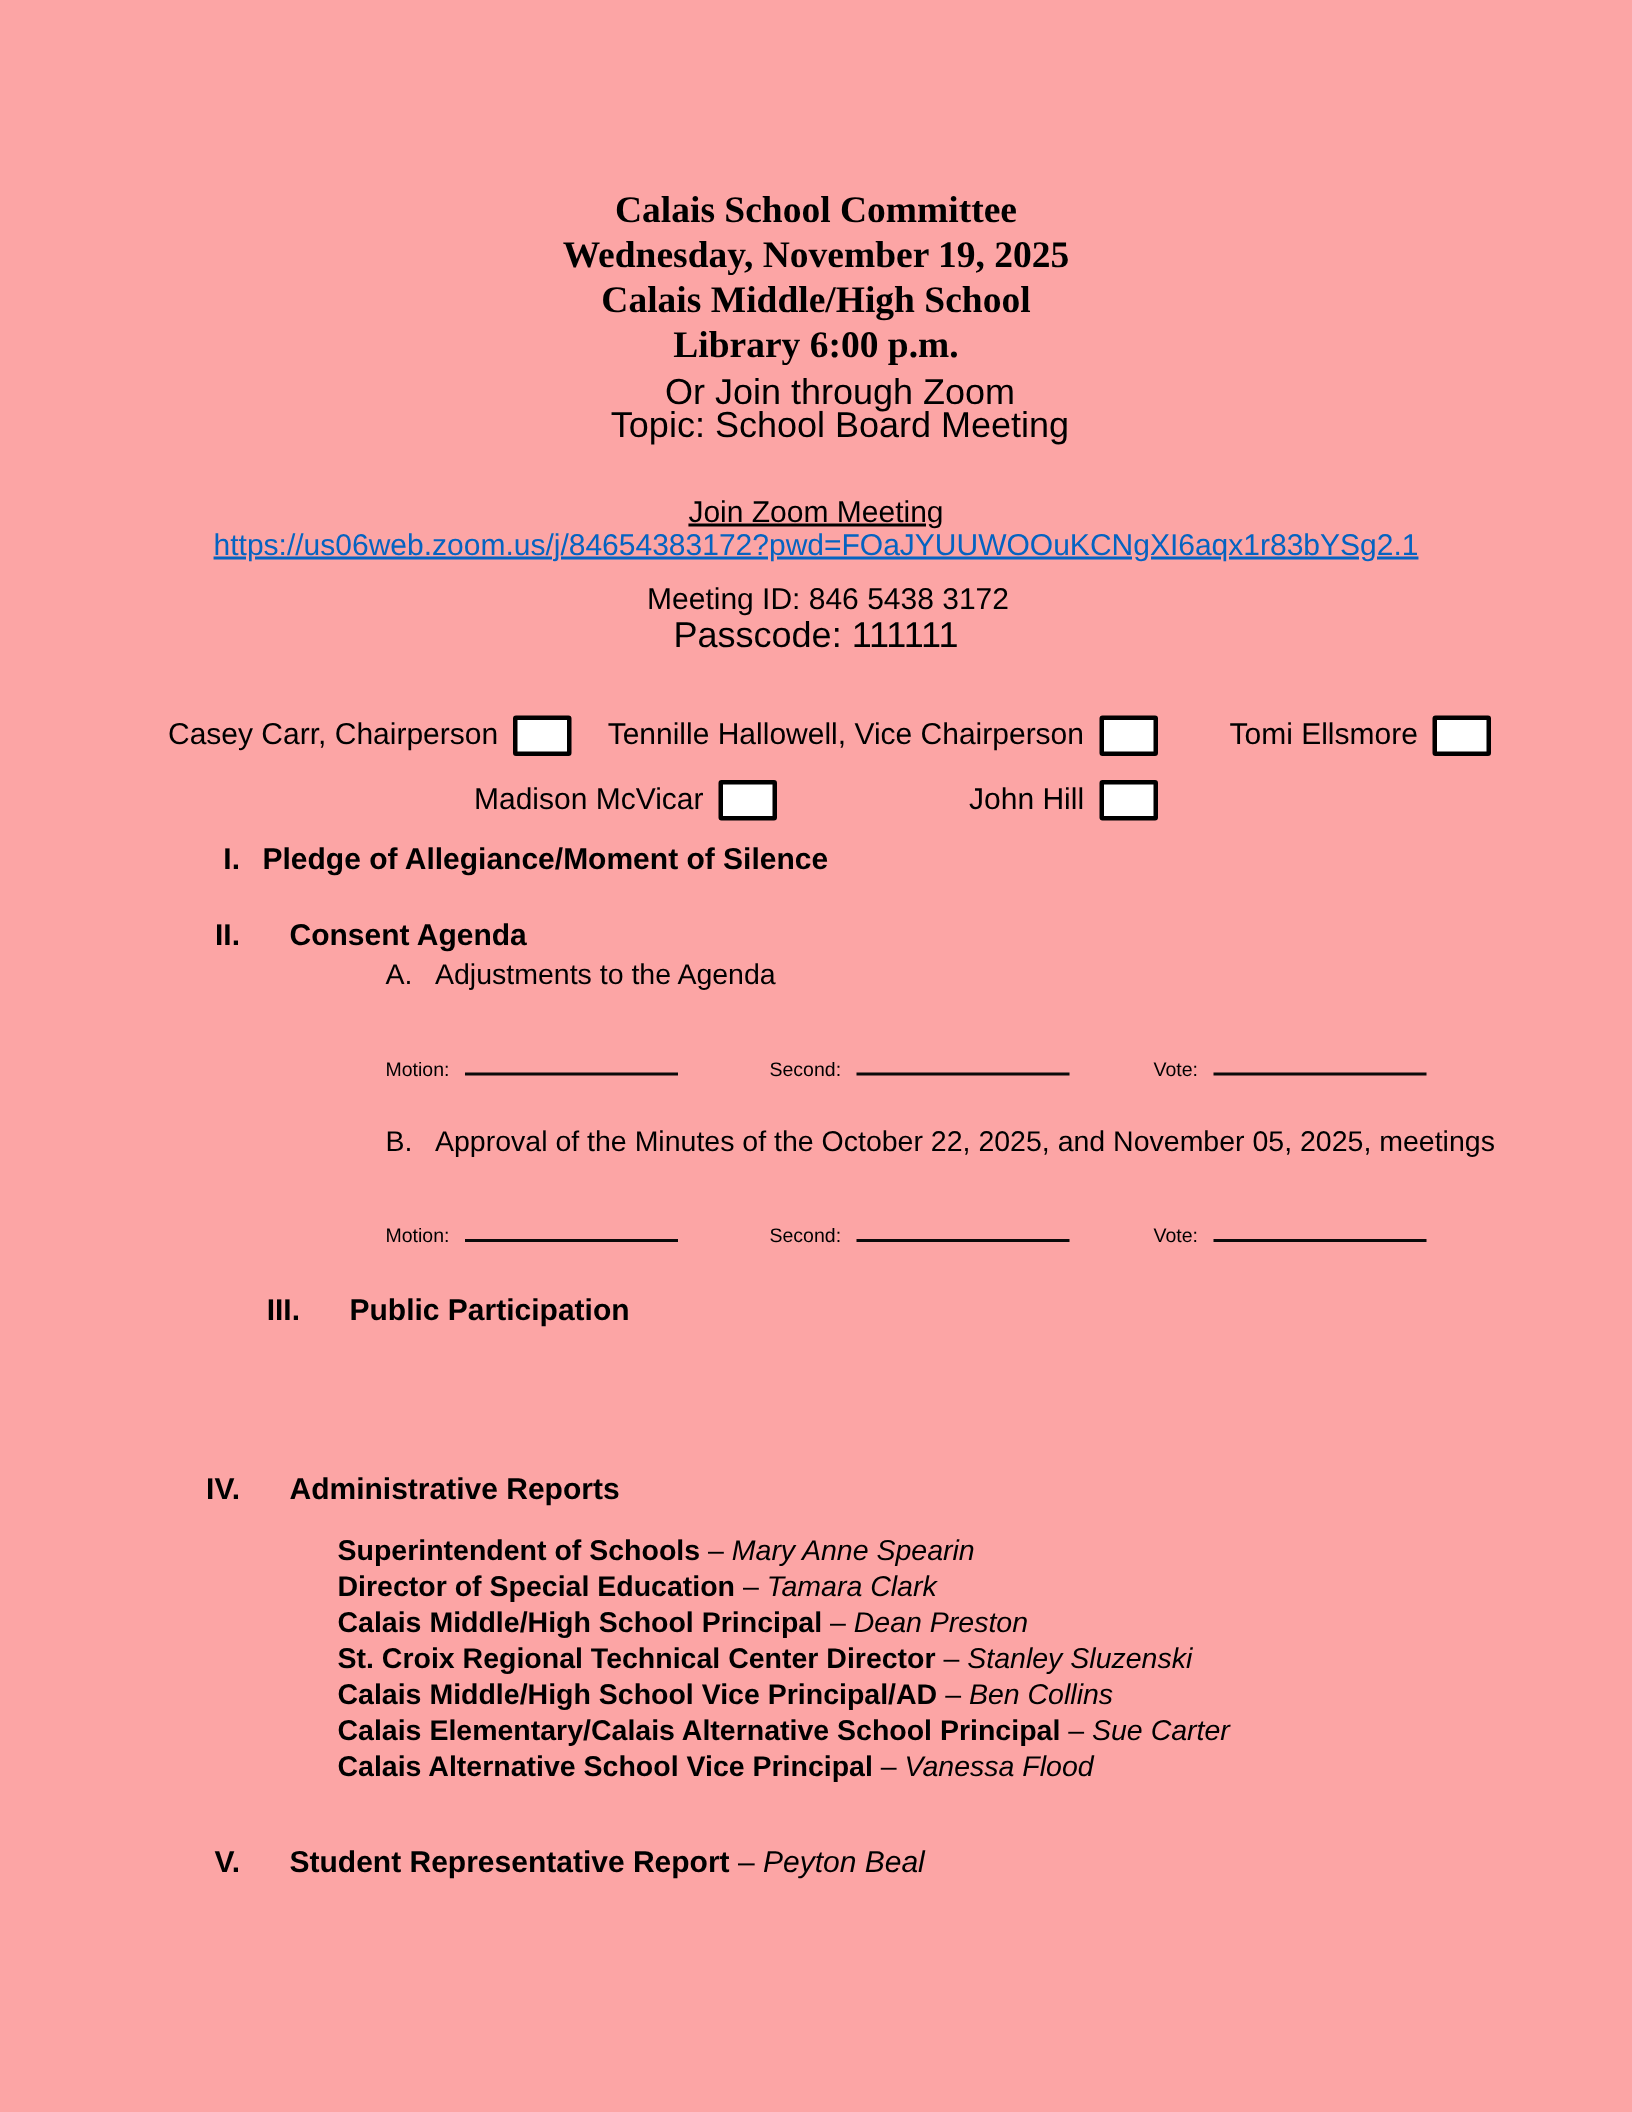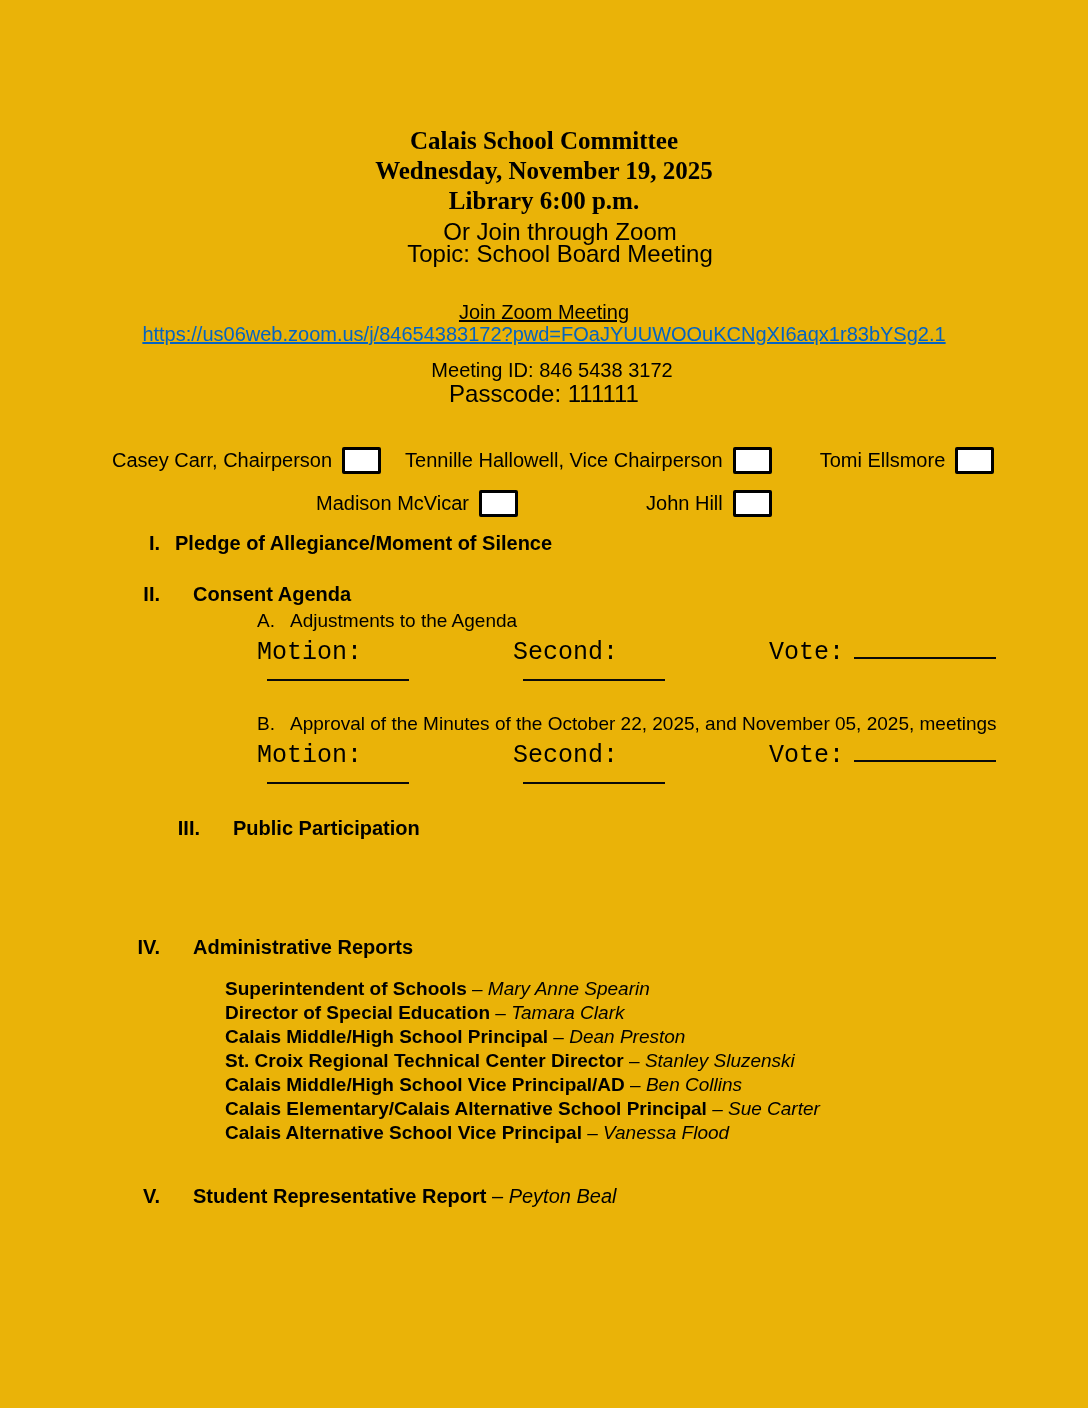--- a/index.html
+++ b/index.html
@@ -1,21 +1,21 @@
 <!DOCTYPE html>
 <html><head>
 <meta charset="utf-8">
 <style>
   * { margin:0; padding:0; box-sizing:border-box; }
   html,body { background:#ffffff; }
   .page {
     position:relative;
     width:1088px;
     height:1408px;
-    background:#eab308;
+    background:#fca5a5;
     color:#000000;
     font-family:"Liberation Sans","DejaVu Sans",sans-serif;
     overflow:hidden;
   }
   
   .header-block { padding-top:126px; text-align:center; }
   .title-line {
     font-family:"Liberation Serif","DejaVu Serif",serif;
     font-weight:700;
     font-size:25px;
@@ -58,21 +58,21 @@
   .sect-ii  { margin-top:29px; }
   .sect-iii { margin-top:28px;padding-left:40px; }
   .sect-iv  { margin-top:97px; }
   .sect-v   { margin-top:40px; }
   .sub-item { display:flex; align-items:baseline; margin-left:257px; font-size:19px; line-height:22px; }
   .sub-item .letter { width:22px; flex:none; }
   .sub-item .sub-text { margin-left:11px; }
   .sub-a { margin-top:5px; }
   .sub-b { margin-top:27px; }
   
-  .motion-row { display:flex; margin-left:257px; margin-top:10px; font-size:25px; line-height:22px;font-family:Liberation Mono, monospace; }
+  .motion-row { display:flex; margin-left:257px; margin-top:40px; font-size:13px; line-height:22px; }
   .motion-col { width:256px; flex:none; }
   .motion-col.last { width:auto; }
   .blank-line {
     display:inline-block;
     width:142px; height:14px;
     border-bottom:2px solid #0a0a0a;
     margin-left:10px;
   }
   
   .reports { margin-left:225px; margin-top:19px; font-size:19px; line-height:24px; }
@@ -84,20 +84,21 @@
   .sect .sep-inline { white-space:pre; font-weight:400; }
 </style>
 </head>
 <body>
 
 <div class="page">
 
   <div class="header-block">
     <div class="title-line">Calais School Committee</div>
     <div class="title-line">Wednesday, November 19, 2025</div>
+    <div class="title-line">Calais Middle/High School</div>
     <div class="title-line">Library 6:00 p.m.</div>
 
     <div class="sub-line first">Or Join through Zoom</div>
     <div class="sub-line">Topic: School Board Meeting</div>
 
     <div class="join-label">Join Zoom Meeting</div>
     <div class="link-line">
       <a class="zoom-link" href="#" title="https://us06web.zoom.us/j/84654383172?pwd=FOaJYUUWOOuKCNgXI6aqx1r83bYSg2.1">https://us06web.zoom.us/j/84654383172?pwd=FOaJYUUWOOuKCNgXI6aqx1r83bYSg2.1</a>
     </div>
 

